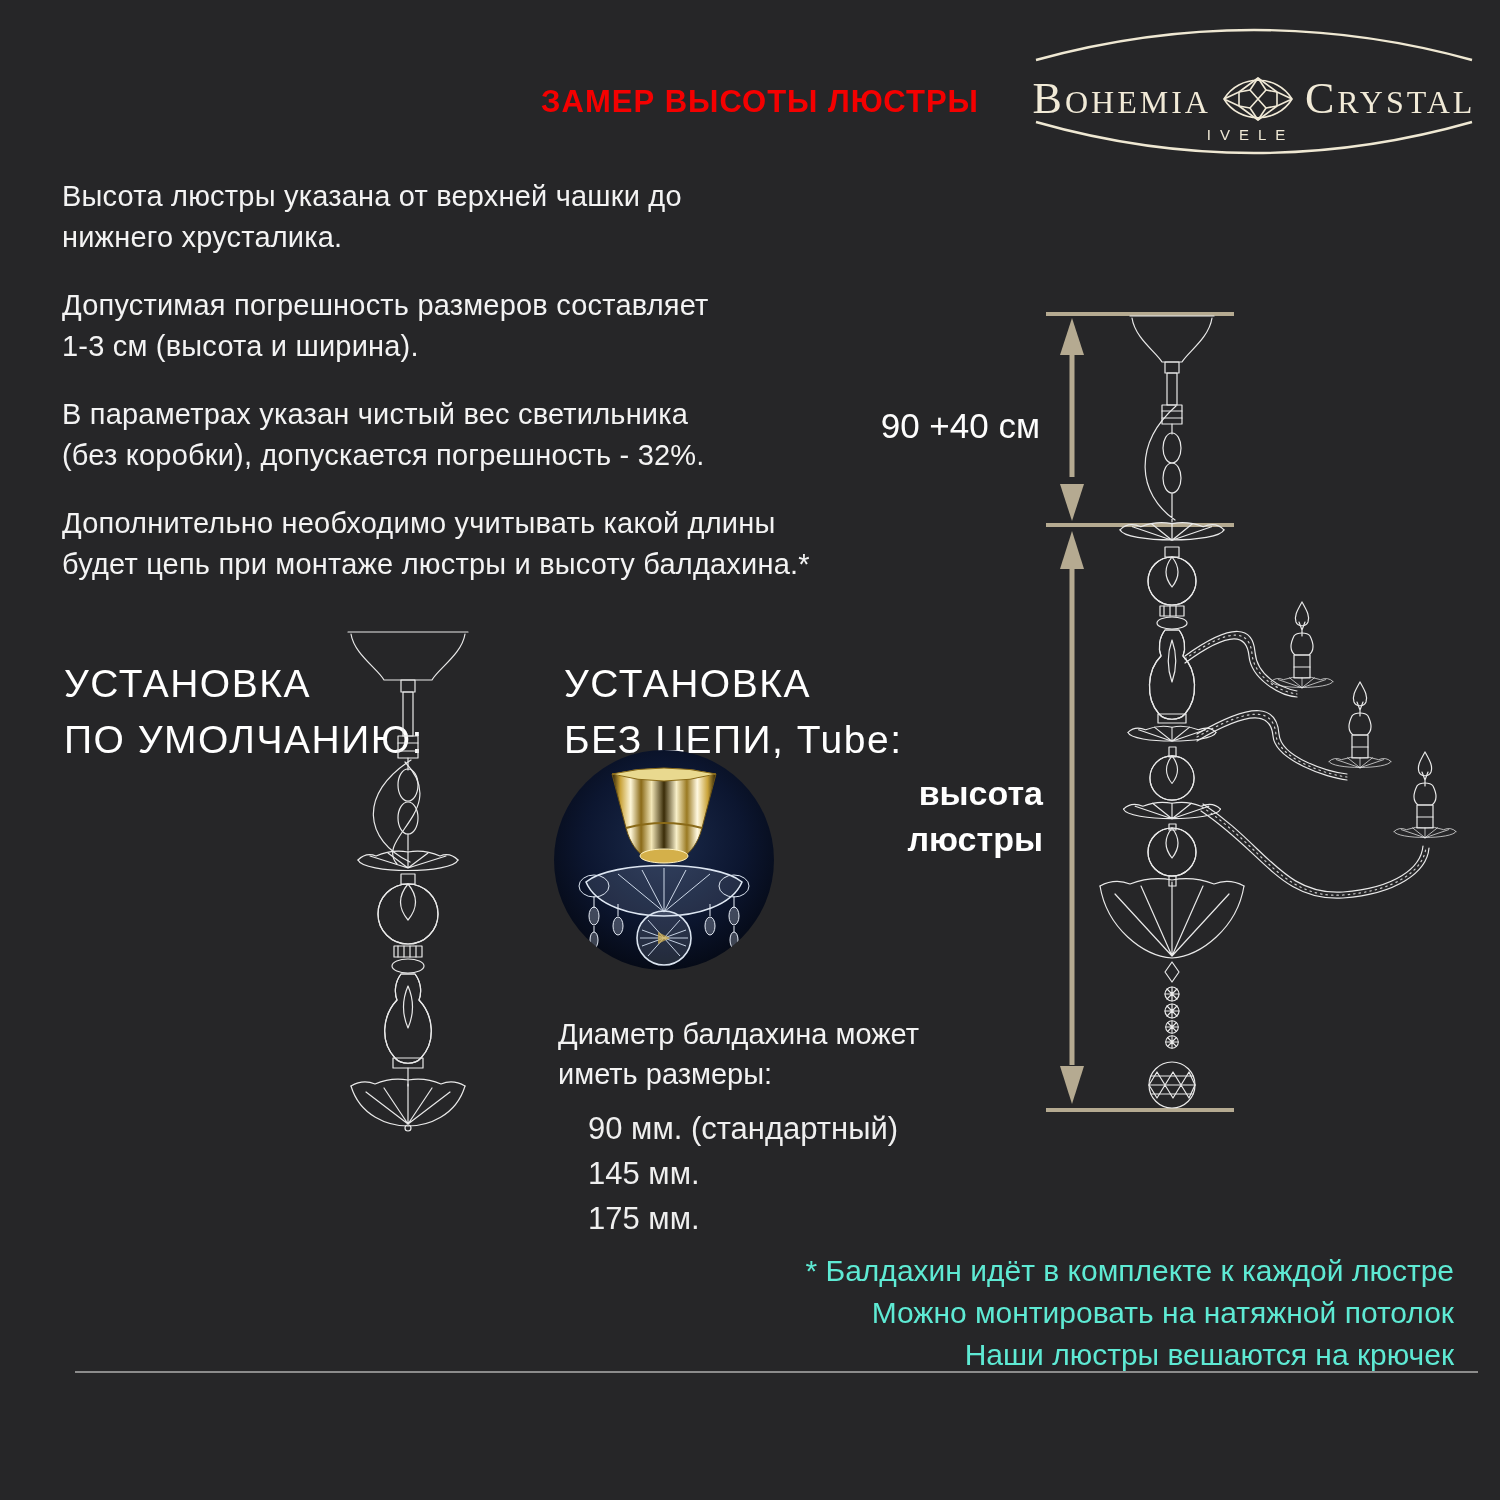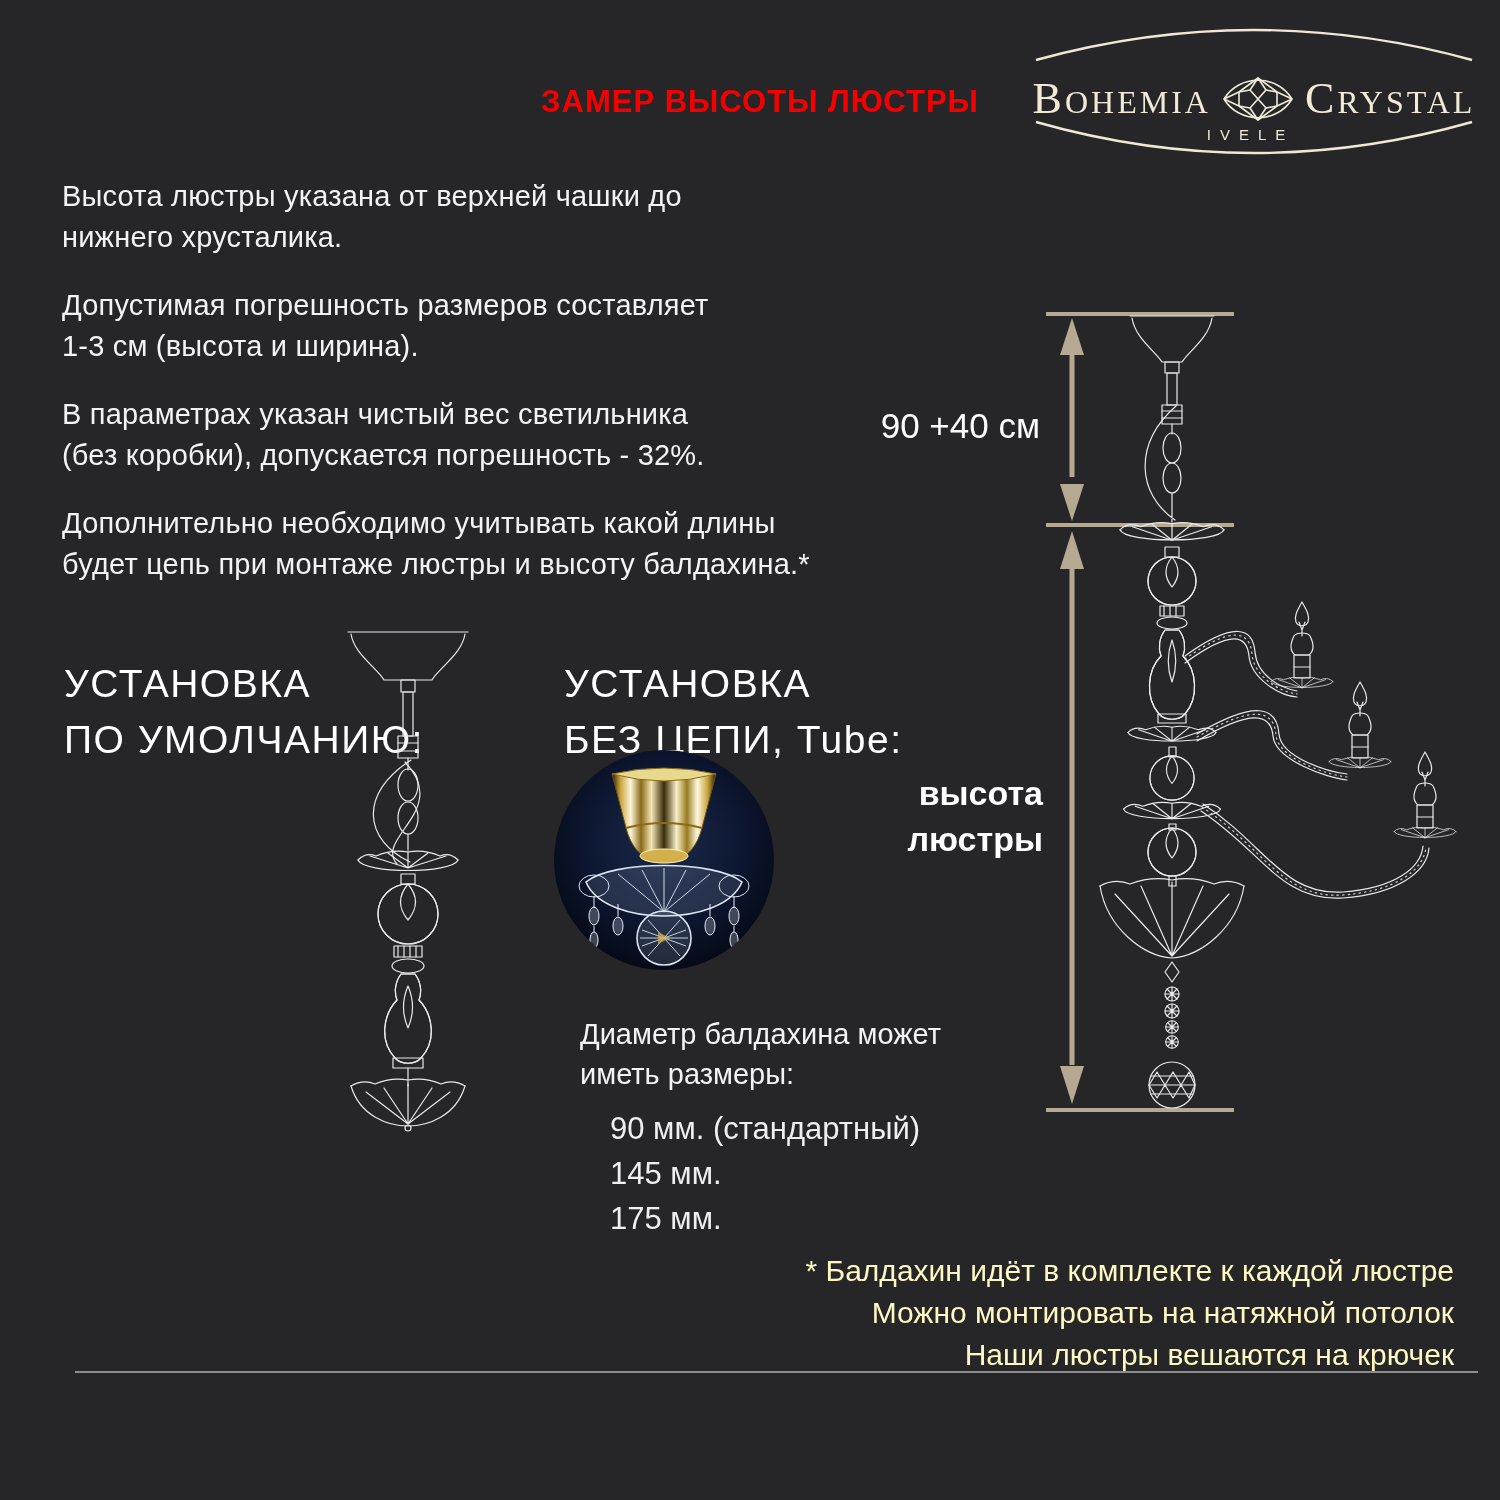--- a/index.html
+++ b/index.html
@@ -27,28 +27,28 @@
   
   .intro{left:62px;top:176px;width:880px;font-size:29px;line-height:41px;letter-spacing:.2px;color:#f3f3f3;}
   .intro p{margin:0 0 27px 0;}
   
   .sec-heading{font-size:39px;font-weight:300;line-height:56px;letter-spacing:1.5px;color:#ffffff;}
   .sec-default{left:64px;top:656px;}
   .sec-tube{left:564px;top:656px;}
   
   .tube-photo{left:552px;top:748px;width:224px;height:224px;border-radius:50%;}
   
-  .diam{left:580px;top:1014px;}
+  .diam{left:558px;top:1014px;}
   .diam .h{font-size:29px;line-height:40px;color:#f3f3f3;}
   .diam .sizes{margin-top:12px;font-size:31px;font-weight:300;line-height:45px;color:#efefef;margin-left:30px;}
   
   .chain-label{left:785px;top:398px;width:255px;text-align:right;font-size:35px;color:#fdfdfd;margin-top:8px;}
   .height-label{left:785px;top:770px;width:258px;text-align:right;font-size:34px;font-weight:700;line-height:46px;color:#ffffff;}
   
-  .footnotes{right:46px;top:1250px;text-align:right;font-size:30px;line-height:42px;color:#fef9c3;}
+  .footnotes{right:46px;top:1250px;text-align:right;font-size:30px;line-height:42px;color:#5eead4;}
   
   .divider{left:75px;top:1371px;width:1403px;height:2px;background:#8c8c8c;}
   
   svg.lineart path, svg.lineart rect, svg.lineart circle, svg.lineart ellipse, svg.lineart line{
     fill:none;stroke:#e9e9e9;stroke-width:1.2;stroke-linecap:round;stroke-linejoin:round;
   }
 </style>
 </head>
 <body>
 

